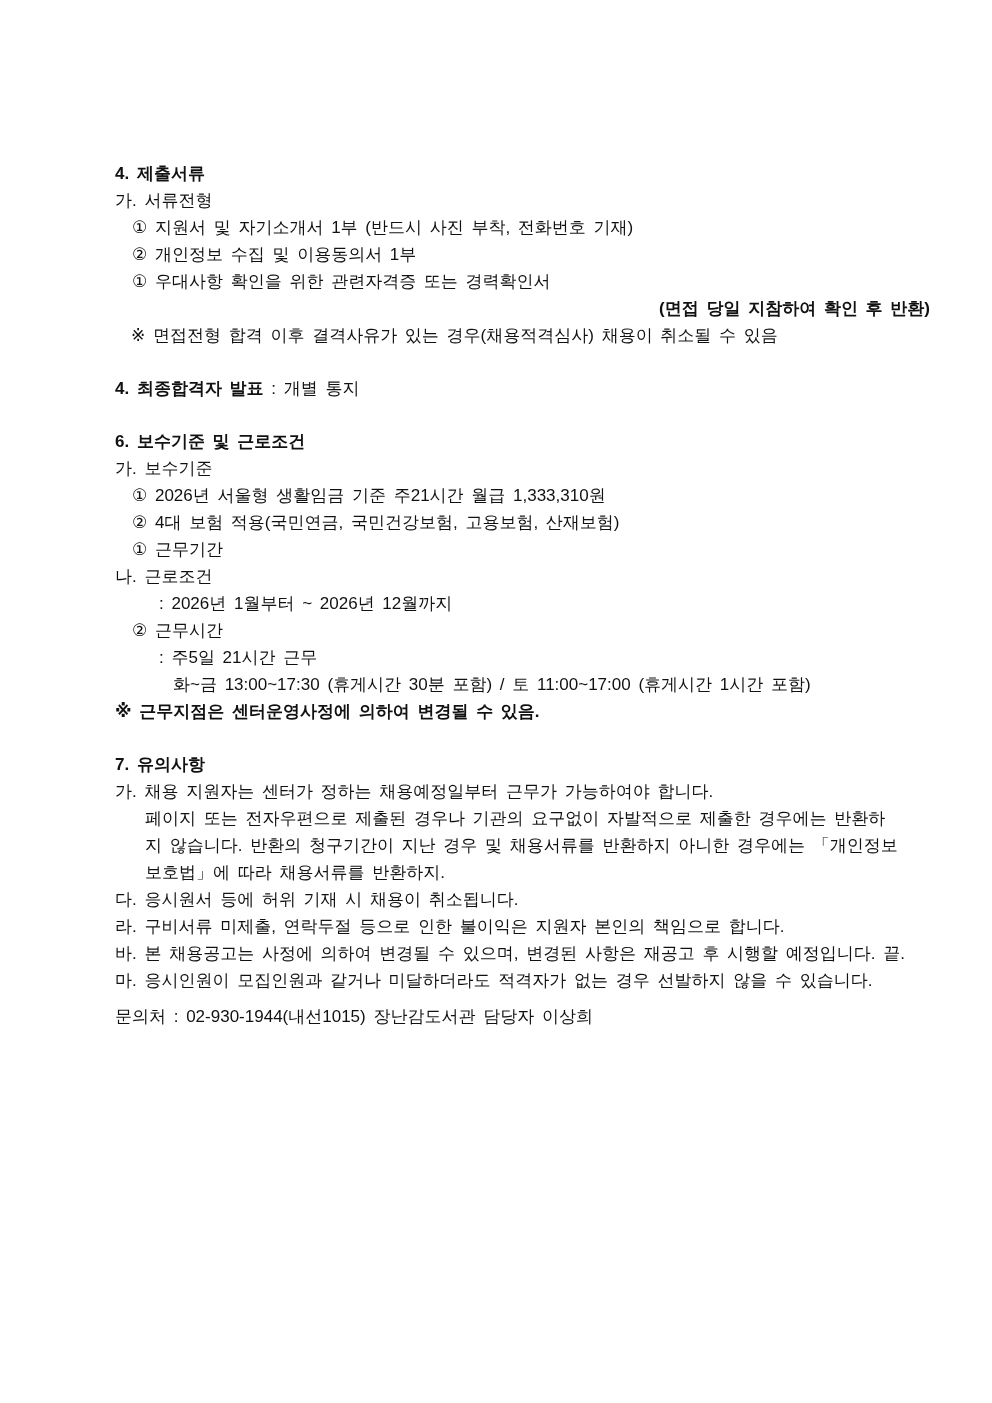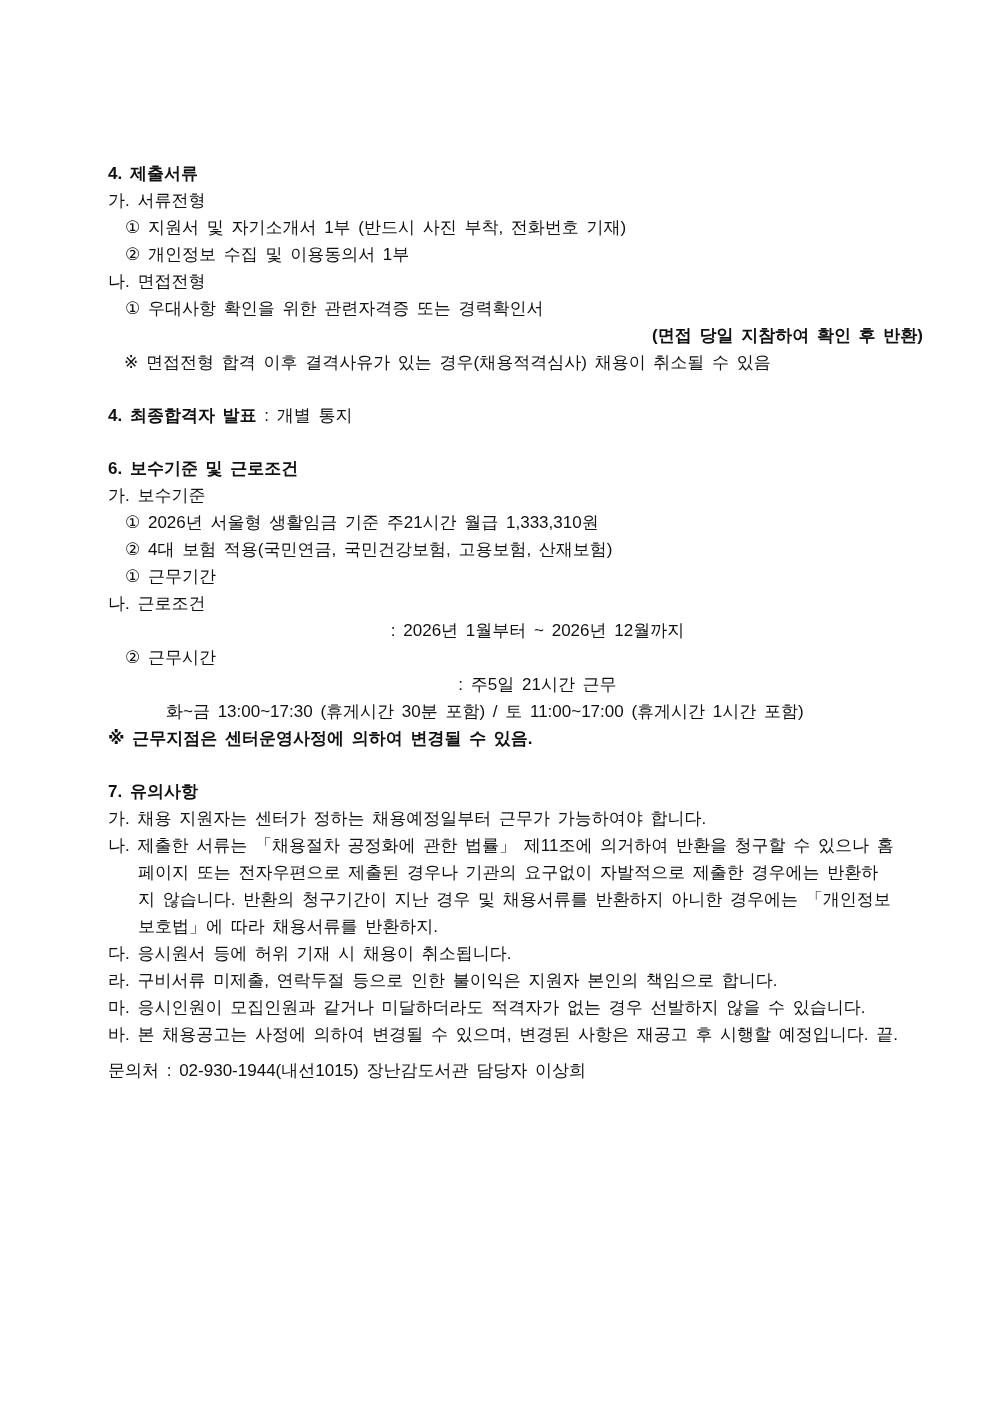--- a/index.html
+++ b/index.html
@@ -10,78 +10,76 @@
   .page {
     position: relative;
     width: 992px;
     height: 1403px;
     background: #ffffff;
     overflow: hidden;
     font-family: "Liberation Sans", "DejaVu Sans", sans-serif;
   }
   .doc-body {
     position: absolute;
-    left: 108px;
+    left: 115px;
     top: 160px;
     width: 815px;
     color: #111111;
     font-size: 17px;
     line-height: 27px;
     word-spacing: 3px;
     letter-spacing: 0px;
   }
   .line {
     white-space: nowrap;
     height: 27px;
   }
   .bold { font-weight: 700; }
   .ind-l0   { padding-left: 0; }
   .ind-l1   { padding-left: 17px; }
   .ind-l1p  { padding-left: 21px; text-align: right; }
   .ind-l1n  { padding-left: 16px; }
-  .ind-l2   { padding-left: 44px; text-align: center; }
+  .ind-l2   { padding-left: 44px; }
   .ind-l2t  { padding-left: 58px; }
   .ind-cont { padding-left: 30px; }
   .spacer-line  { height: 26px; }
   .spacer-small { height: 9px; }
 </style>
 </head>
 <body>
 
 <div class="page">
   <div class="doc-body">
       <div class="line ind-l0"><span class="bold">4. 제출서류</span></div>
       <div class="line ind-l0"><span>가. 서류전형</span></div>
       <div class="line ind-l1"><span>① 지원서 및 자기소개서 1부 (반드시 사진 부착, 전화번호 기재)</span></div>
       <div class="line ind-l1"><span>② 개인정보 수집 및 이용동의서 1부</span></div>
-      <div class="line ind-l0"><span>나. 면접전형</span></div>
       <div class="line ind-l1"><span>① 우대사항 확인을 위한 관련자격증 또는 경력확인서</span></div>
       <div class="line ind-l1p"><span class="bold">(면접 당일 지참하여 확인 후 반환)</span></div>
       <div class="line ind-l1n"><span>※ 면접전형 합격 이후 결격사유가 있는 경우(채용적격심사) 채용이 취소될 수 있음</span></div>
       <div class="spacer-line"></div>
       <div class="line ind-l0"><span class="bold">4. 최종합격자 발표</span><span> : 개별 통지</span></div>
       <div class="spacer-line"></div>
       <div class="line ind-l0"><span class="bold">6. 보수기준 및 근로조건</span></div>
       <div class="line ind-l0"><span>가. 보수기준</span></div>
       <div class="line ind-l1"><span>① 2026년 서울형 생활임금 기준 주21시간 월급 1,333,310원</span></div>
       <div class="line ind-l1"><span>② 4대 보험 적용(국민연금, 국민건강보험, 고용보험, 산재보험)</span></div>
       <div class="line ind-l1"><span>① 근무기간</span></div>
       <div class="line ind-l0"><span>나. 근로조건</span></div>
       <div class="line ind-l2"><span>: 2026년 1월부터 ~ 2026년 12월까지</span></div>
       <div class="line ind-l1"><span>② 근무시간</span></div>
       <div class="line ind-l2"><span>: 주5일 21시간 근무</span></div>
       <div class="line ind-l2t"><span>화~금 13:00~17:30 (휴게시간 30분 포함) / 토 11:00~17:00 (휴게시간 1시간 포함)</span></div>
       <div class="line ind-l0"><span class="bold">※ 근무지점은 센터운영사정에 의하여 변경될 수 있음.</span></div>
       <div class="spacer-line"></div>
       <div class="line ind-l0"><span class="bold">7. 유의사항</span></div>
       <div class="line ind-l0"><span>가. 채용 지원자는 센터가 정하는 채용예정일부터 근무가 가능하여야 합니다.</span></div>
-      <div class="line ind-l0"><span>나. 제출한 서류는 「채용절차 공정화에 관한 법률」 제11조에 의거하여 반환을 청구할 수 있으나 홈</span></div>
       <div class="line ind-cont"><span>페이지 또는 전자우편으로 제출된 경우나 기관의 요구없이 자발적으로 제출한 경우에는 반환하</span></div>
       <div class="line ind-cont"><span>지 않습니다. 반환의 청구기간이 지난 경우 및 채용서류를 반환하지 아니한 경우에는 「개인정보</span></div>
       <div class="line ind-cont"><span>보호법」에 따라 채용서류를 반환하지.</span></div>
       <div class="line ind-l0"><span>다. 응시원서 등에 허위 기재 시 채용이 취소됩니다.</span></div>
       <div class="line ind-l0"><span>라. 구비서류 미제출, 연락두절 등으로 인한 불이익은 지원자 본인의 책임으로 합니다.</span></div>
+      <div class="line ind-l0"><span>바. 본 채용공고는 사정에 의하여 변경될 수 있으며, 변경된 사항은 재공고 후 시행할 예정입니다. 끝.</span></div>
       <div class="line ind-l0"><span>마. 응시인원이 모집인원과 같거나 미달하더라도 적격자가 없는 경우 선발하지 않을 수 있습니다.</span></div>
-      <div class="line ind-l0"><span>바. 본 채용공고는 사정에 의하여 변경될 수 있으며, 변경된 사항은 재공고 후 시행할 예정입니다. 끝.</span></div>
       <div class="spacer-small"></div>
       <div class="line ind-l0"><span>문의처 : 02-930-1944(내선1015) 장난감도서관 담당자 이상희</span></div>
     </div>
 </div>
 
 </body></html>

